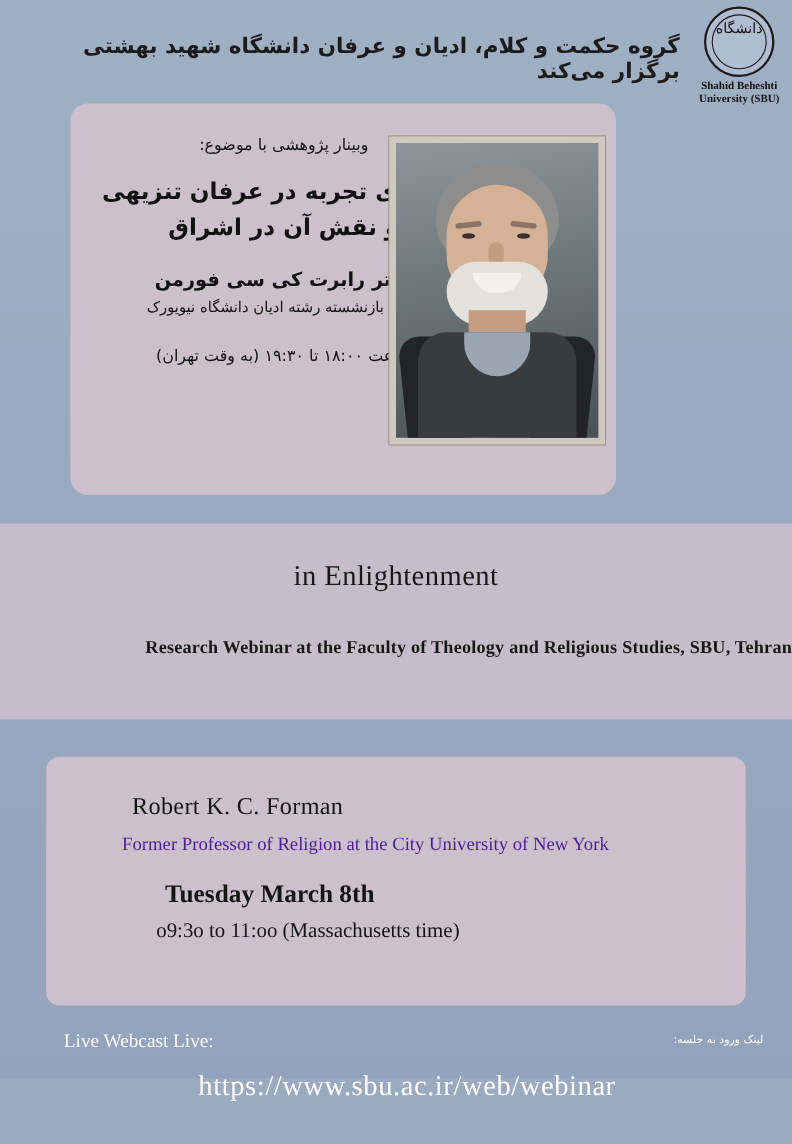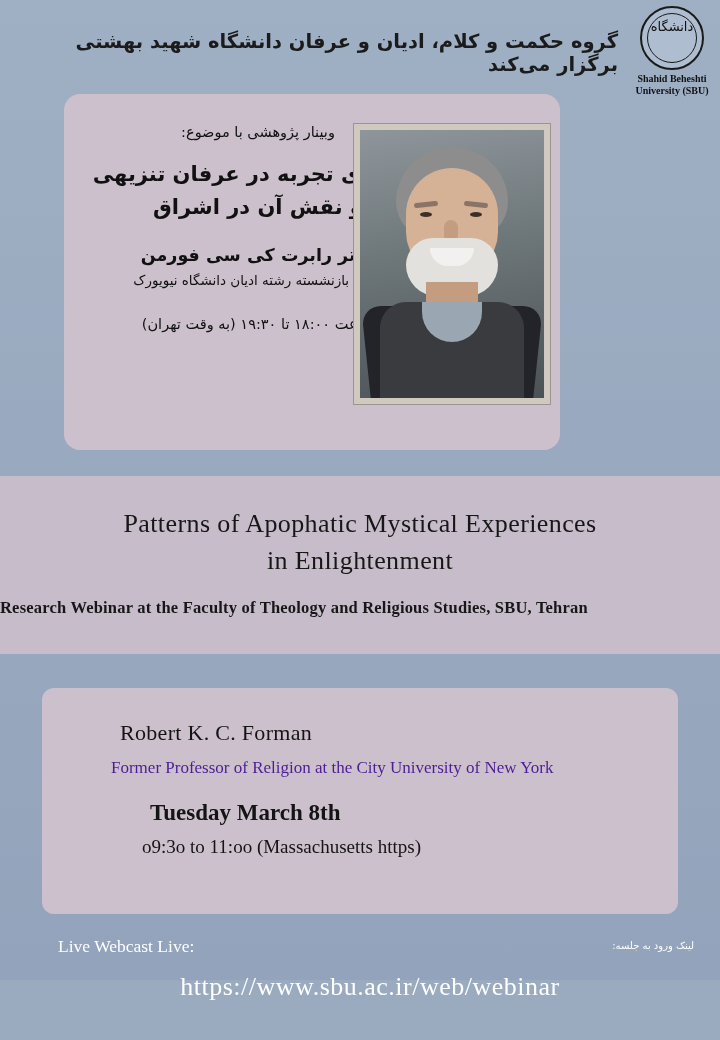--- a/index.html
+++ b/index.html
@@ -247,25 +247,25 @@
   .band-title {
     text-align: center;
     font-size: 26px;
     color: #171717;
     padding-top: 30px;
     line-height: 1.42;
     font-family: "Liberation Serif", serif;
     letter-spacing: 0.4px;
   }
   .band-sub {
-    text-align: left;
+    text-align: right;
     font-size: 16.5px;
     font-weight: bold;
     color: #171717;
-    margin-top: 18px;
+    margin-top: 36px;
     letter-spacing: 0.2px;
   }
 
   
   .card-en {
     position: absolute;
     left: 42px;
     top: 688px;
     width: 636px;
     height: 226px;
@@ -374,30 +374,29 @@
         <div class="p-jacket-l"></div>
         <div class="p-jacket-r"></div>
         <div class="p-sweater"></div>
         <div class="p-collar"></div>
       </div>
     </div>
   </div>
 
   <div class="band">
     <div class="band-title">
-      <div>Patterns of Apophatic Mystical Experiences</div>
       <div>in Enlightenment</div>
     </div>
     <div class="band-sub">Research Webinar at the Faculty of Theology and Religious Studies, SBU, Tehran</div>
   </div>
 
   <div class="card-en">
     <div class="en-name">Robert K. C. Forman</div>
     <div class="en-role">Former Professor of Religion at the City University of New York</div>
     <div class="en-date">Tuesday March 8th</div>
-    <div class="en-time">o9:3o to 11:oo (Massachusetts https)</div>
+    <div class="en-time">o9:3o to 11:oo (Massachusetts time)</div>
   </div>
 
   <div class="footer-left">Live Webcast Live:</div>
   <div class="footer-right">لینک ورود به جلسه:</div>
   <div class="footer-url">https://www.sbu.ac.ir/web/webinar</div>
 
 </div>
 
 </body></html>

